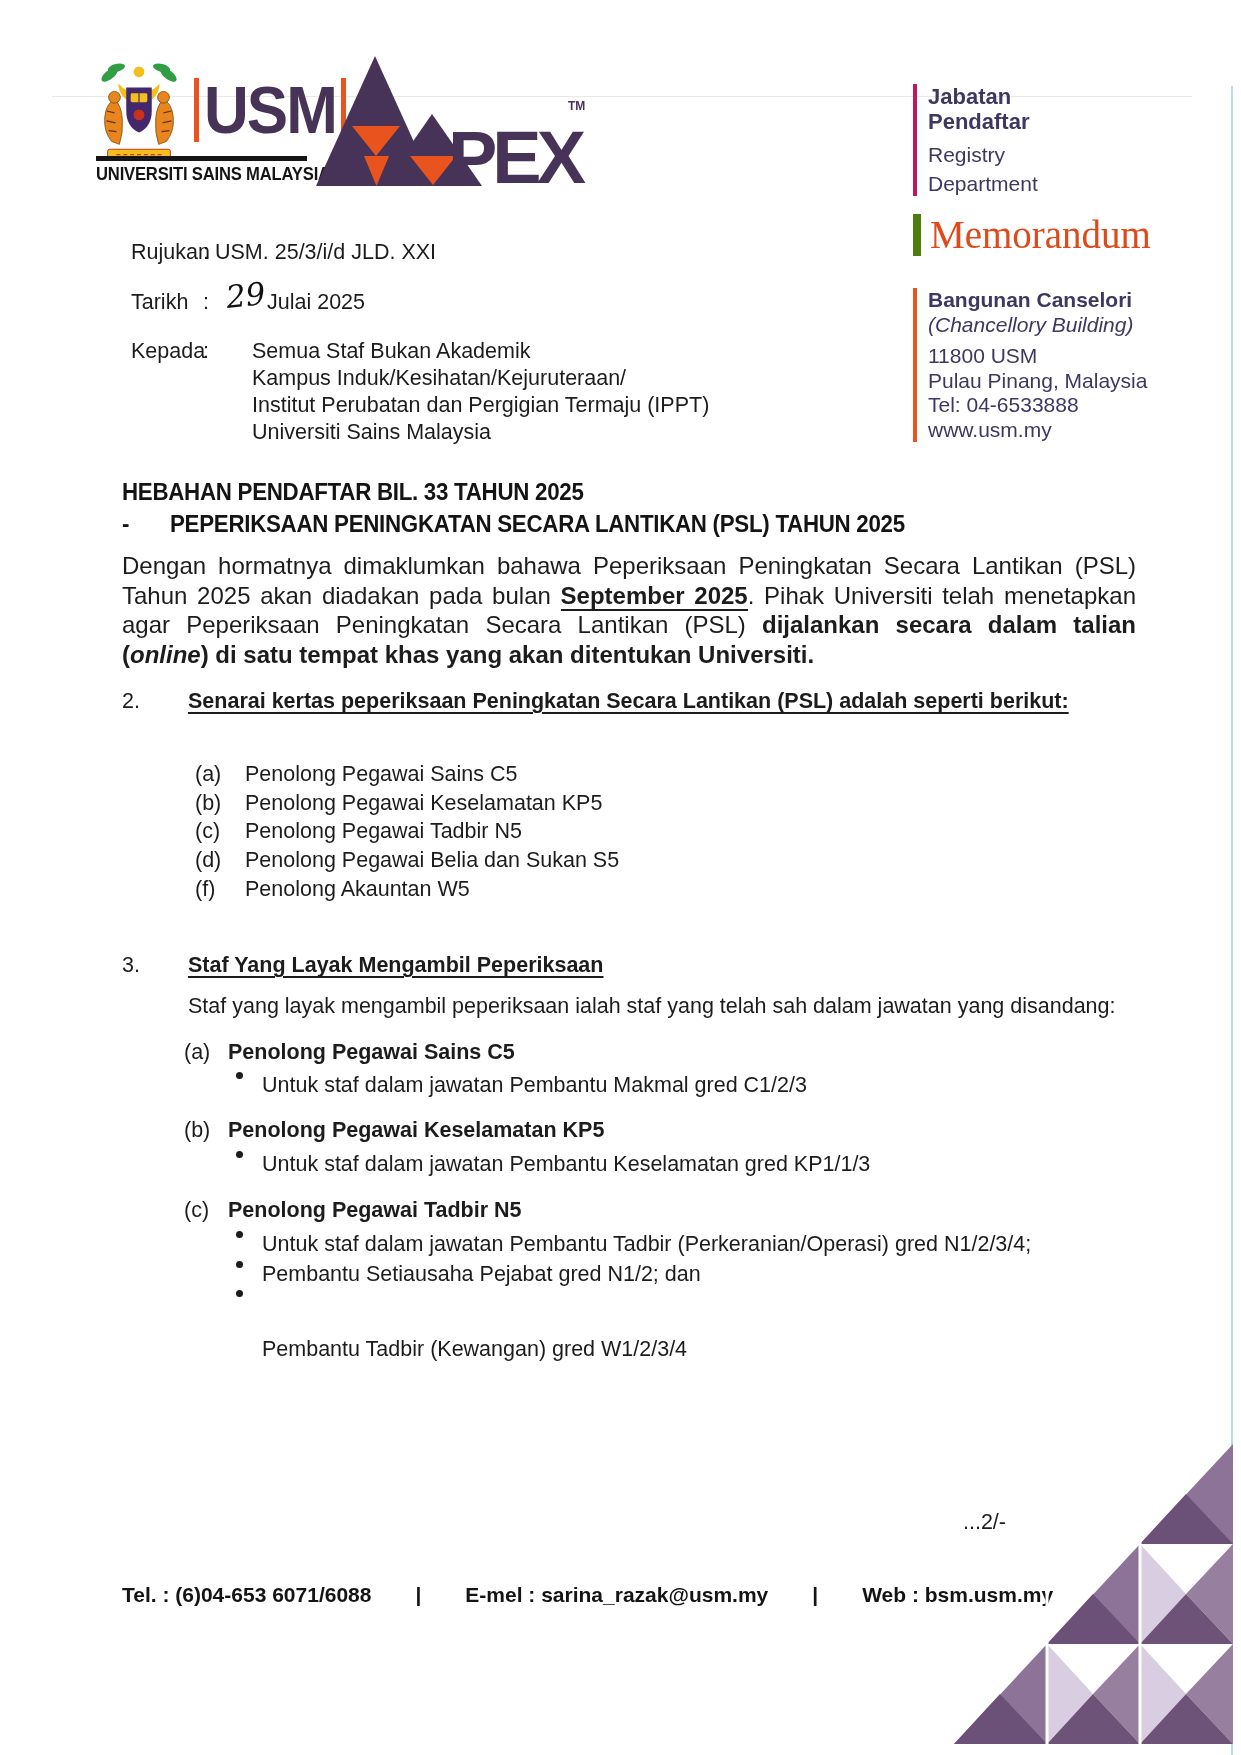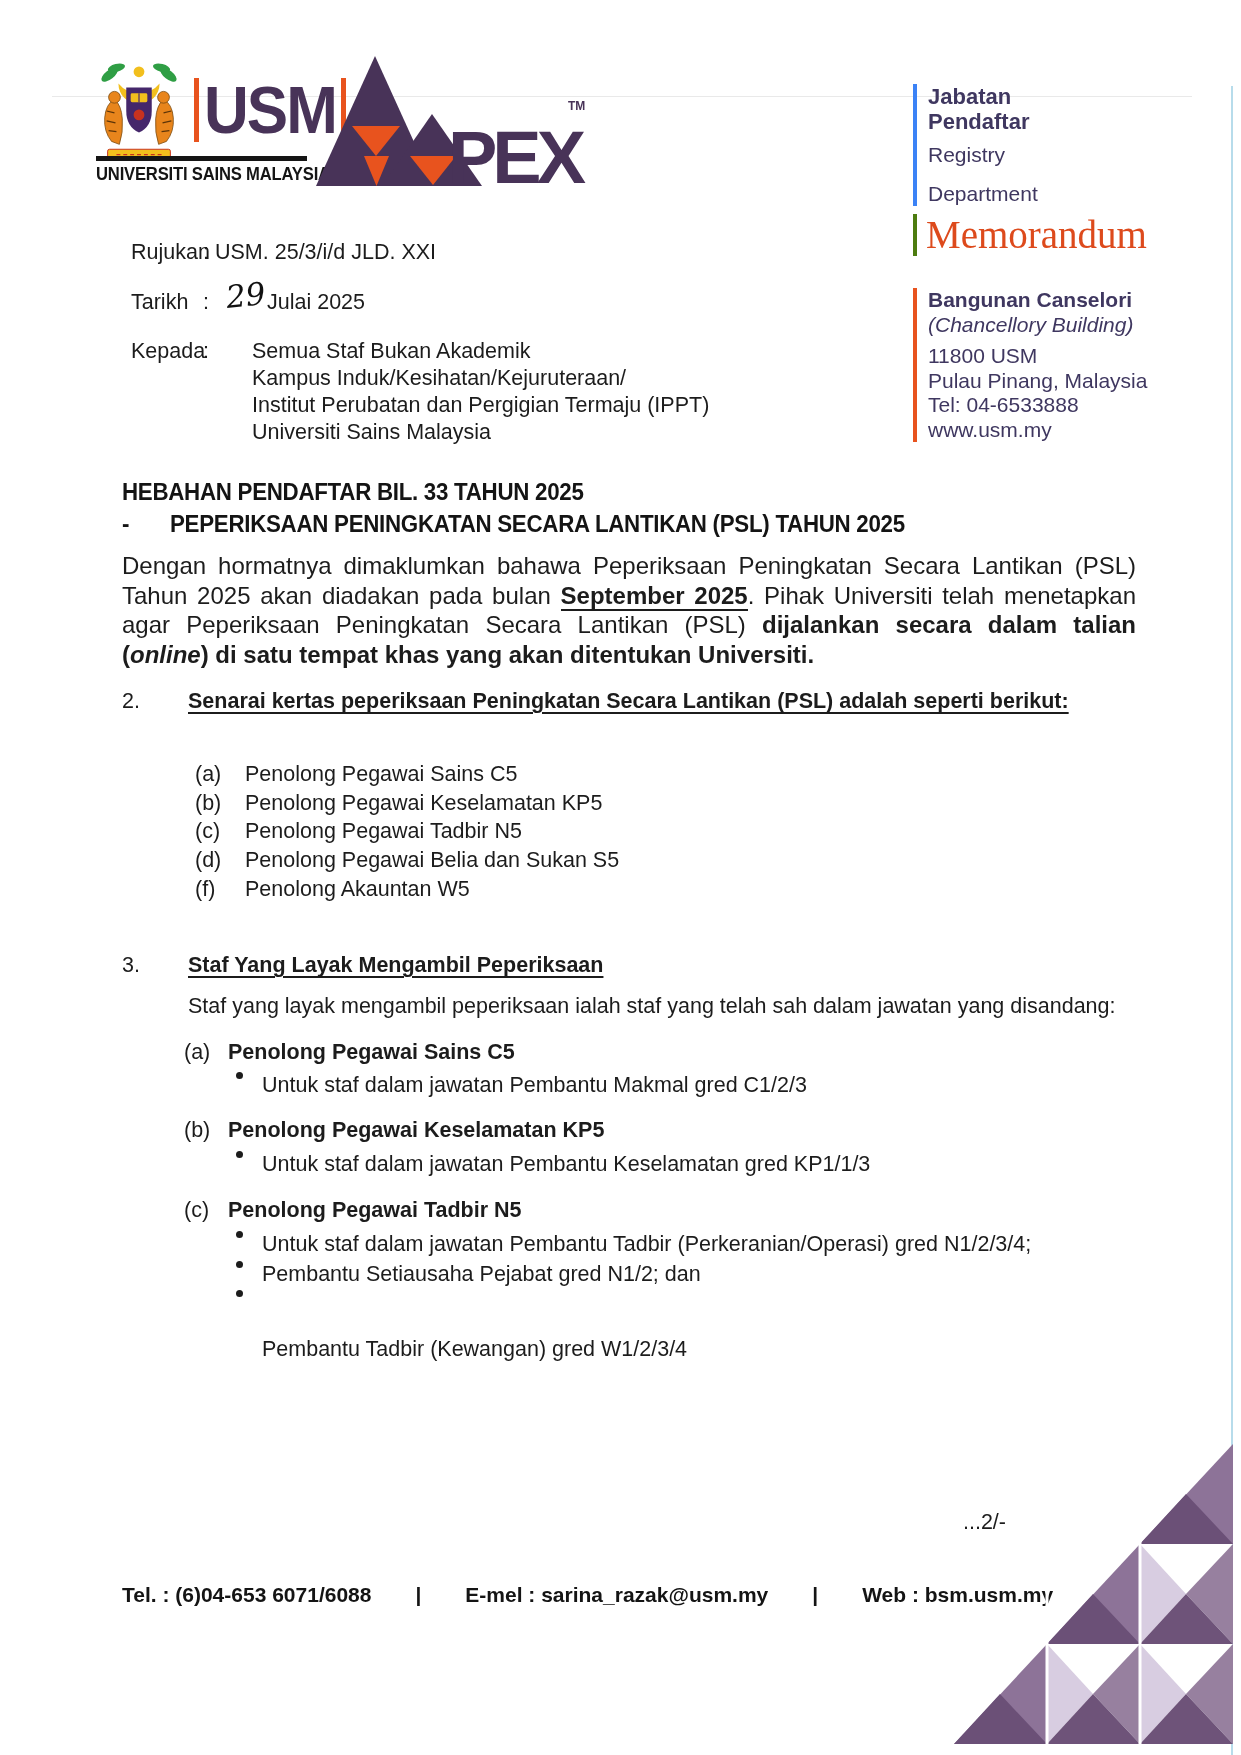--- a/index.html
+++ b/index.html
@@ -14,24 +14,24 @@
   .u2{text-decoration:underline; text-decoration-thickness:2px; text-underline-offset:4px;}
   
   .wordmark{display:flex; align-items:center; gap:5px;}
   .obar{display:inline-block; width:5px; height:64px; background:#e8531e;}
   .usm-letters{font-size:62px; font-weight:bold; color:#483358; letter-spacing:-2px;
                line-height:64px; transform:scaleY(1.08);}
   .black-bar{background:#151515; height:5px;}
   .univ-name{font-size:17.5px; font-weight:bold; letter-spacing:-0.2px; color:#151515;
              transform:scaleX(0.95); transform-origin:left center; white-space:nowrap;}
   
-  .dept-block{border-left:4px solid #3b82f6; padding-left:11px; color:#3f3760;}
+  .dept-block{border-left:4px solid #be185d; padding-left:11px; color:#3f3760;}
   .dept-my{font-size:22px; font-weight:bold; line-height:25px;}
   .dept-en{font-size:21px; line-height:25px; margin-top:8px;}
-  .memo{border-left:4px solid #4d7c0f; padding-left:9px;}
+  .memo{border-left:8px solid #4d7c0f; padding-left:9px;}
   .memo-text{font-family:"Liberation Serif", serif; font-size:39px; line-height:42px; color:#dd4a1c;}
   .addr{border-left:4px solid #e8531e; padding-left:11px; color:#3f3760;}
   .addr .l{font-size:21px; line-height:24.5px; white-space:nowrap;}
   .addr .it{font-style:italic;}
   
   .subject{font-size:23.5px; font-weight:bold; letter-spacing:-0.3px; white-space:nowrap;
            transform:scaleX(0.95); transform-origin:left top; color:#141414;}
   
   .para{font-size:24px; line-height:29.6px; text-align:justify; white-space:normal; color:#1c1c1c;}
   .septu{font-weight:bold; border-bottom:2.5px solid #1c1c1c;}
@@ -103,21 +103,21 @@
       <polygon points="94,100 140,100 117,129" fill="#e8531e"></polygon>
       <text x="132" y="127" font-family="Liberation Sans, sans-serif" font-size="74" font-weight="bold" fill="#483358" letter-spacing="-5">PEX</text>
       <text x="252" y="54" font-family="Liberation Sans, sans-serif" font-size="12" font-weight="bold" fill="#483358">TM</text>
     </svg>
   </div>
 
   <div class="abs dept-block" style="left:913px; top:84px;">
     <div class="dept-my">Jabatan</div>
     <div class="dept-my">Pendaftar</div>
     <div class="dept-en">Registry</div>
-    <div class="dept-en" style="margin-top:14px;">Department</div>
+    <div class="dept-en" style="margin-top:4px;">Department</div>
   </div>
 
   <div class="abs memo" style="left:913px; top:214px;">
     <div class="memo-text">Memorandum</div>
   </div>
 
   <div class="abs addr" style="left:913px; top:288px;">
     <div class="l b">Bangunan Canselori</div>
     <div class="l it">(Chancellory Building)</div>
     <div class="l" style="margin-top:7px;">11800 USM</div>

